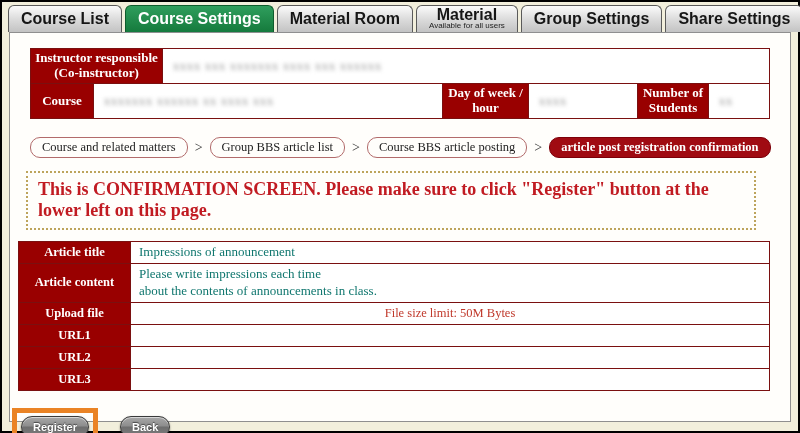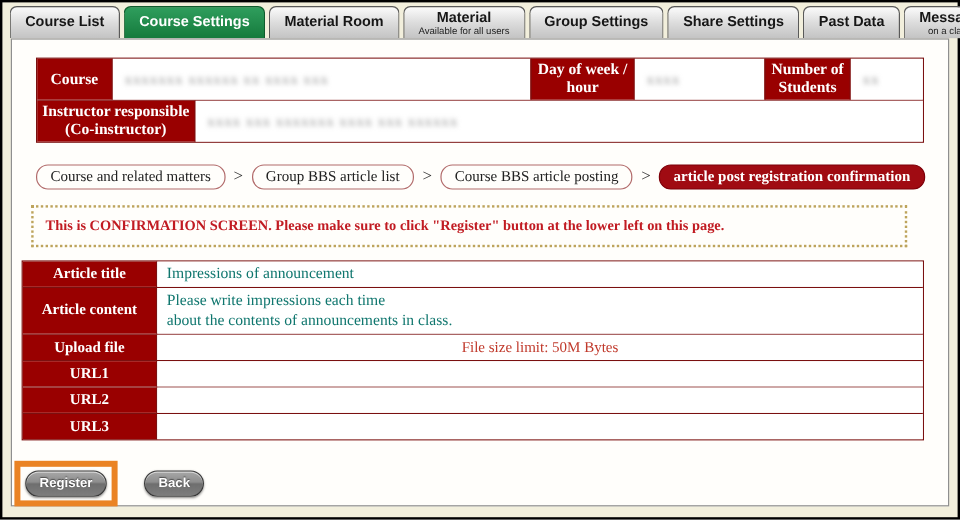--- a/index.html
+++ b/index.html
@@ -9,21 +9,21 @@
 
   
   .tabbar { position:absolute; left:6px; top:1px; right:6px; height:29px;
             display:flex; align-items:flex-end; gap:3px; }
   .tab { height:27px; display:flex; flex-direction:column; justify-content:center;
          align-items:center; padding:1px 12px 2px;
          background:linear-gradient(#fbfbfb,#dcdcdc 50%,#c3c3c3);
          border:1px solid #5a5a5a; border-bottom:none;
          border-radius:6px 6px 0 0; cursor:pointer;
          font-family:"Liberation Sans", sans-serif; }
-  .tab .t-main { font-size:12px; font-weight:bold; color:#161616; line-height:13px; white-space:nowrap; }
+  .tab .t-main { font-size:16px; font-weight:bold; color:#161616; line-height:13px; white-space:nowrap; }
   .tab .t-sub  { font-size:8px; color:#222; line-height:9px; white-space:nowrap; }
   .tab.active  { background:linear-gradient(#2f9e5d,#157a3c); border-color:#0e5c2c; }
   .tab.active .t-main { color:#fff; }
 
   
   .panel { position:absolute; left:7px; right:7px; top:30px; bottom:9px;
            background:#fffefb; border:1px solid #8f8f8f; }
 
   
   .course-table { margin:15px 20px 0; border:1px solid #7a1010; }
@@ -44,21 +44,21 @@
   
   .crumbs { margin:18px 20px 0; display:flex; align-items:center; gap:7px; }
   .crumb { border:1px solid #b26b6b; border-radius:10px; padding:2px 11px;
            font-size:12.5px; color:#222; background:#fffefb; cursor:pointer; white-space:nowrap; }
   .crumb.current { background:#a00b12; border-color:#7d0009; color:#fff; font-weight:bold; cursor:default; }
   .crumb-sep { font-size:14px; color:#333; }
 
   
   .notice { margin:13px 34px 0 16px; border:2px dotted #bda45c; background:#fffefb;
             padding:6px 10px 7px; }
-  .notice span { color:#c11b22; font-weight:bold; font-size:12px;font-family:Liberation Serif, serif; }
+  .notice span { color:#c11b22; font-weight:bold; font-size:18px;font-family:Liberation Serif, serif; }
 
   
   .form-table { margin:11px 20px 13px 8px; border:1px solid #7a1010; }
   .frow { display:flex; }
   .frow + .frow { border-top:1px solid #7a1010; }
   .flabel { width:112px; background:#990000; color:#fff; font-weight:bold; font-size:12.5px;
             display:flex; align-items:center; justify-content:center; text-align:center;
             border-right:1px solid #7a1010; padding:2px 4px; }
   .fvalue { flex:1; background:#fff; font-size:13px; color:#0f766e;
             padding:2px 8px; display:flex; flex-direction:column; justify-content:center; }
@@ -108,37 +108,37 @@
     <div class="tab">
       <span class="t-main">Message</span>
       <span class="t-sub">on a class</span>
     </div>
   </div>
 
   <div class="panel">
 
     <div class="course-table">
       <div class="crow">
+        <div class="hcell w-inst">Instructor responsible (Co-instructor)</div>
+        <div class="vcell w-ival">
+          <span class="redacted">xxxx xxx xxxxxxx xxxx xxx xxxxxx</span>
+        </div>
+      </div>
+      <div class="crow">
         <div class="hcell w-course">Course</div>
         <div class="vcell w-cval">
           <span class="redacted">xxxxxxx xxxxxx xx xxxx xxx</span>
         </div>
         <div class="hcell w-day">Day of week / hour</div>
         <div class="vcell w-dval">
           <span class="redacted">xxxx</span>
         </div>
         <div class="hcell w-num">Number of Students</div>
         <div class="vcell w-nval">
           <span class="redacted">xx</span>
-        </div>
-      </div>
-      <div class="crow">
-        <div class="hcell w-inst">Instructor responsible (Co-instructor)</div>
-        <div class="vcell w-ival">
-          <span class="redacted">xxxx xxx xxxxxxx xxxx xxx xxxxxx</span>
         </div>
       </div>
     </div>
 
     <div class="crumbs">
       <span class="crumb">Course and related matters</span>
       <span class="crumb-sep">&gt;</span>
       <span class="crumb">Group BBS article list</span>
       <span class="crumb-sep">&gt;</span>
       <span class="crumb">Course BBS article posting</span>

